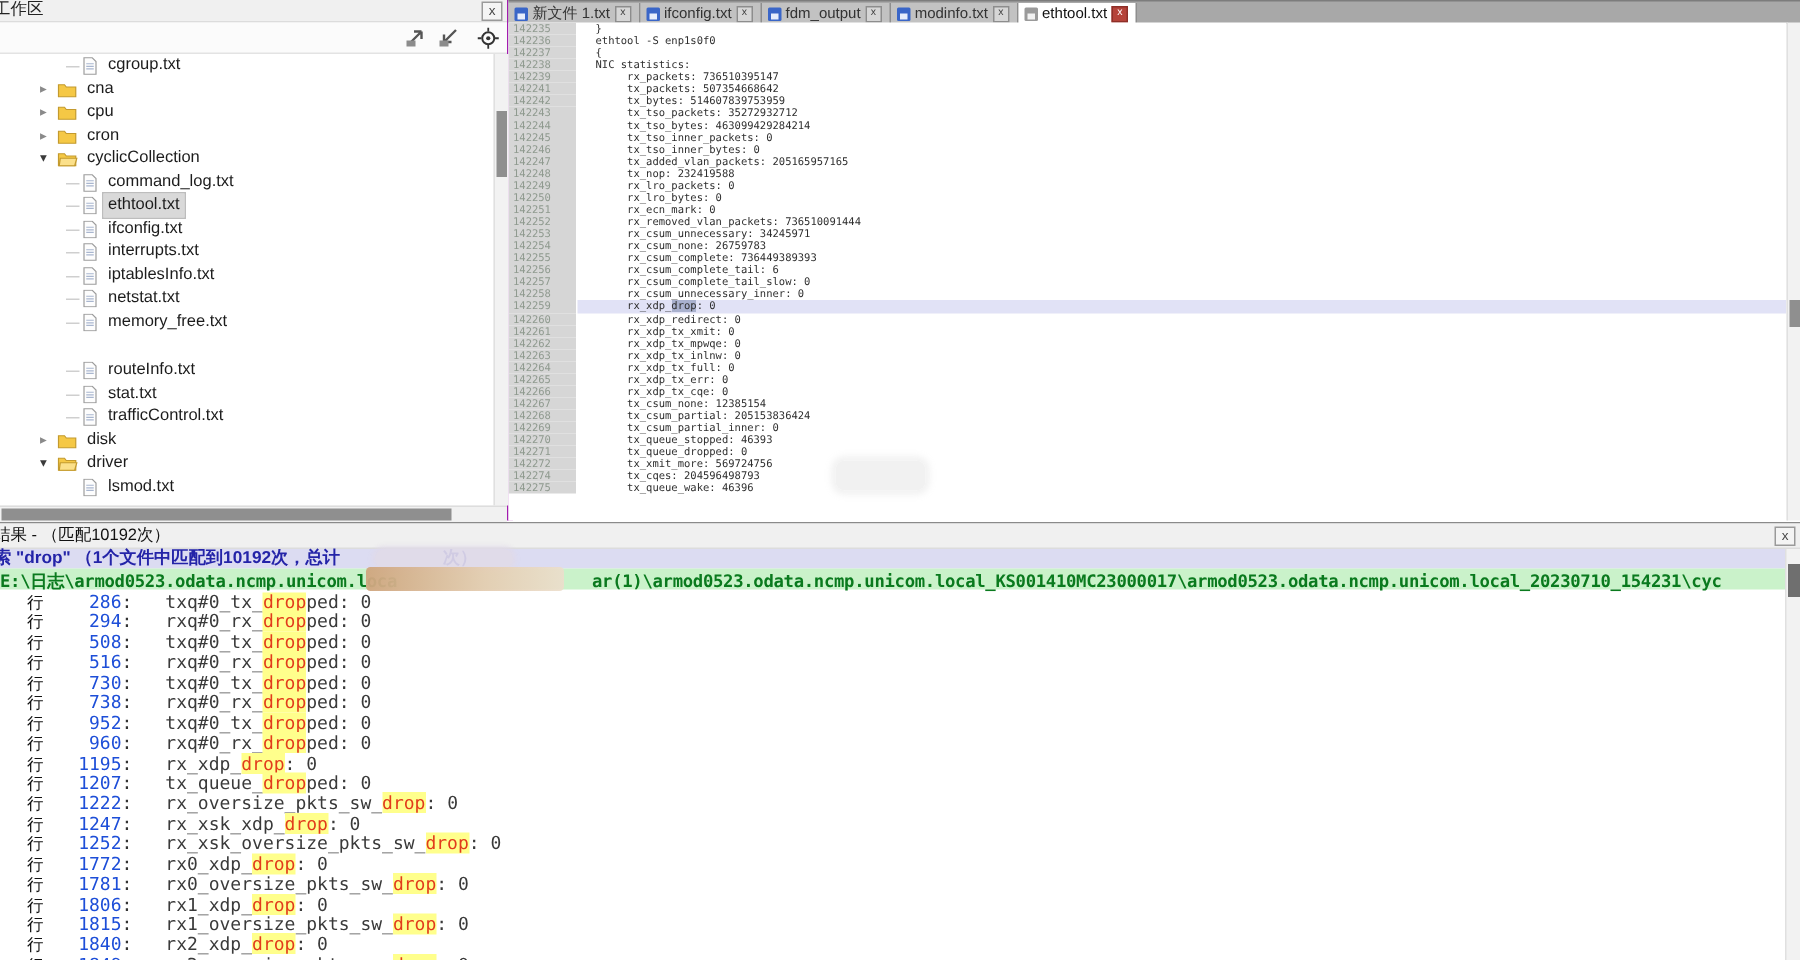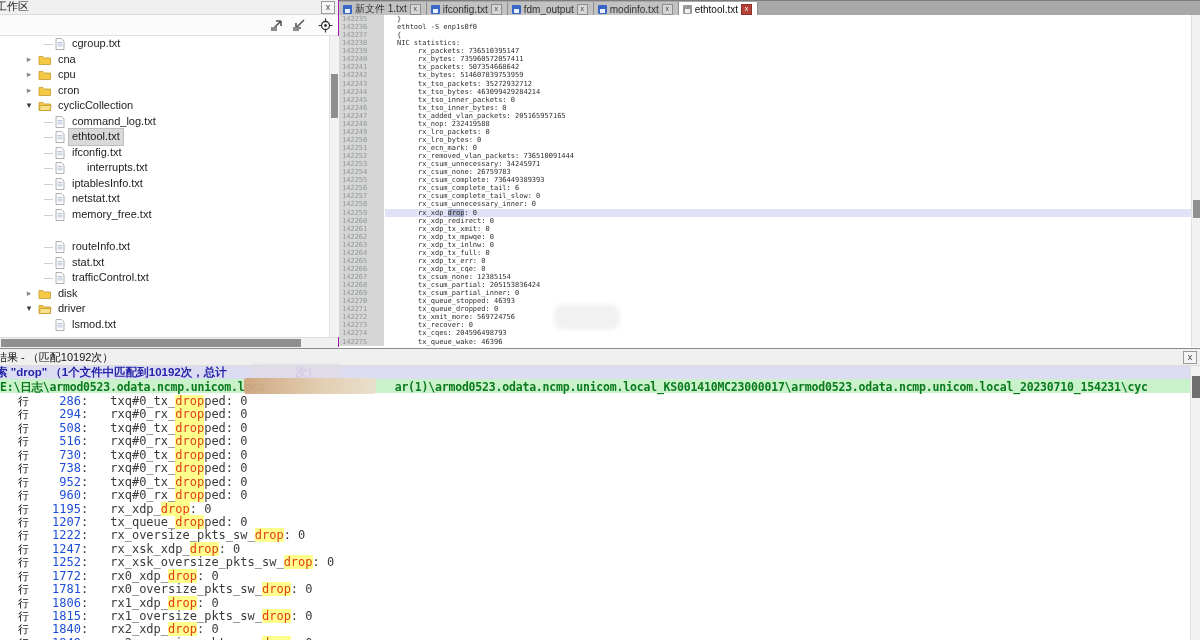--- a/index.html
+++ b/index.html
@@ -189,21 +189,21 @@
           <span class="tree-label" style="left: 69px;">ifconfig.txt</span>
         </div>
         <div class="tree-row">
           <span class="tick" style="left: 44px;"></span>
           <span class="tree-ico" style="left: 55px;">
             <svg width="10" height="12" viewBox="0 0 10 12">
               <path d="M1 0.5 h5.5 l2.5 2.5 v8.5 h-8 z" fill="#fdfdfd" stroke="#9d9d9d" stroke-width="0.8"></path>
               <path d="M2.5 4.5 h5 M2.5 6.2 h5 M2.5 7.9 h5" stroke="#a9b6cf" stroke-width="0.8"></path>
             </svg>
           </span>
-          <span class="tree-label" style="left: 69px; margin-left: 15px;">interrupts.txt</span>
+          <span class="tree-label" style="left: 69px;">interrupts.txt</span>
         </div>
         <div class="tree-row">
           <span class="tick" style="left: 44px;"></span>
           <span class="tree-ico" style="left: 55px;">
             <svg width="10" height="12" viewBox="0 0 10 12">
               <path d="M1 0.5 h5.5 l2.5 2.5 v8.5 h-8 z" fill="#fdfdfd" stroke="#9d9d9d" stroke-width="0.8"></path>
               <path d="M2.5 4.5 h5 M2.5 6.2 h5 M2.5 7.9 h5" stroke="#a9b6cf" stroke-width="0.8"></path>
             </svg>
           </span>
           <span class="tree-label" style="left: 69px;">iptablesInfo.txt</span>
@@ -323,21 +323,20 @@
           <span>ethtool.txt</span>
           <span class="tab-x">x</span>
         </div>
       </div>
     <div class="code mono" id="code">
         <div class="code-line"><span class="gut">142235</span><span class="txt">}</span></div>
         <div class="code-line"><span class="gut">142236</span><span class="txt">ethtool -S enp1s0f0</span></div>
         <div class="code-line"><span class="gut">142237</span><span class="txt">{</span></div>
         <div class="code-line"><span class="gut">142238</span><span class="txt">NIC statistics:</span></div>
         <div class="code-line"><span class="gut">142239</span><span class="txt">     rx_packets: 736510395147</span></div>
-        <div class="code-line"><span class="gut">142240</span><span class="txt">     rx_bytes: 735960572057411</span></div>
         <div class="code-line"><span class="gut">142241</span><span class="txt">     tx_packets: 507354668642</span></div>
         <div class="code-line"><span class="gut">142242</span><span class="txt">     tx_bytes: 514607839753959</span></div>
         <div class="code-line"><span class="gut">142243</span><span class="txt">     tx_tso_packets: 35272932712</span></div>
         <div class="code-line"><span class="gut">142244</span><span class="txt">     tx_tso_bytes: 463099429284214</span></div>
         <div class="code-line"><span class="gut">142245</span><span class="txt">     tx_tso_inner_packets: 0</span></div>
         <div class="code-line"><span class="gut">142246</span><span class="txt">     tx_tso_inner_bytes: 0</span></div>
         <div class="code-line"><span class="gut">142247</span><span class="txt">     tx_added_vlan_packets: 205165957165</span></div>
         <div class="code-line"><span class="gut">142248</span><span class="txt">     tx_nop: 232419588</span></div>
         <div class="code-line"><span class="gut">142249</span><span class="txt">     rx_lro_packets: 0</span></div>
         <div class="code-line"><span class="gut">142250</span><span class="txt">     rx_lro_bytes: 0</span></div>
@@ -356,21 +355,20 @@
         <div class="code-line"><span class="gut">142263</span><span class="txt">     rx_xdp_tx_inlnw: 0</span></div>
         <div class="code-line"><span class="gut">142264</span><span class="txt">     rx_xdp_tx_full: 0</span></div>
         <div class="code-line"><span class="gut">142265</span><span class="txt">     rx_xdp_tx_err: 0</span></div>
         <div class="code-line"><span class="gut">142266</span><span class="txt">     rx_xdp_tx_cqe: 0</span></div>
         <div class="code-line"><span class="gut">142267</span><span class="txt">     tx_csum_none: 12385154</span></div>
         <div class="code-line"><span class="gut">142268</span><span class="txt">     tx_csum_partial: 205153836424</span></div>
         <div class="code-line"><span class="gut">142269</span><span class="txt">     tx_csum_partial_inner: 0</span></div>
         <div class="code-line"><span class="gut">142270</span><span class="txt">     tx_queue_stopped: 46393</span></div>
         <div class="code-line"><span class="gut">142271</span><span class="txt">     tx_queue_dropped: 0</span></div>
         <div class="code-line"><span class="gut">142272</span><span class="txt">     tx_xmit_more: 569724756</span></div>
-        <div class="code-line"><span class="gut">142273</span><span class="txt">     tx_recover: 0</span></div>
         <div class="code-line"><span class="gut">142274</span><span class="txt">     tx_cqes: 204596498793</span></div>
         <div class="code-line"><span class="gut">142275</span><span class="txt">     tx_queue_wake: 46396</span></div>
       </div>
     <div class="sb-track-v editor-vsb">
       <div class="sb-thumb" style="left:1px;top:185px;width:7px;height:18px;"></div>
     </div>
     <div class="blur-patch" style="left:218px;top:307px;width:60px;height:20px;background:rgba(240,240,240,0.93);box-shadow:0 0 4px 3px rgba(240,240,240,0.85);"></div>
   </div>
 
   <div class="results">

